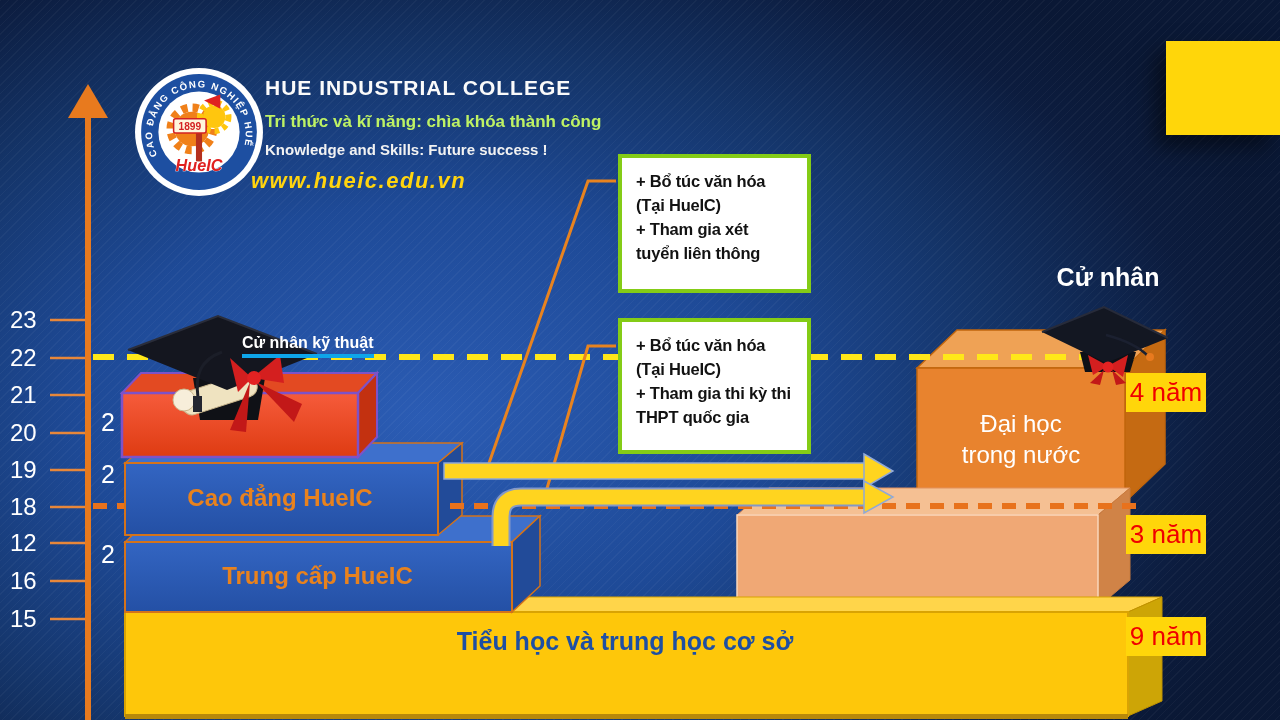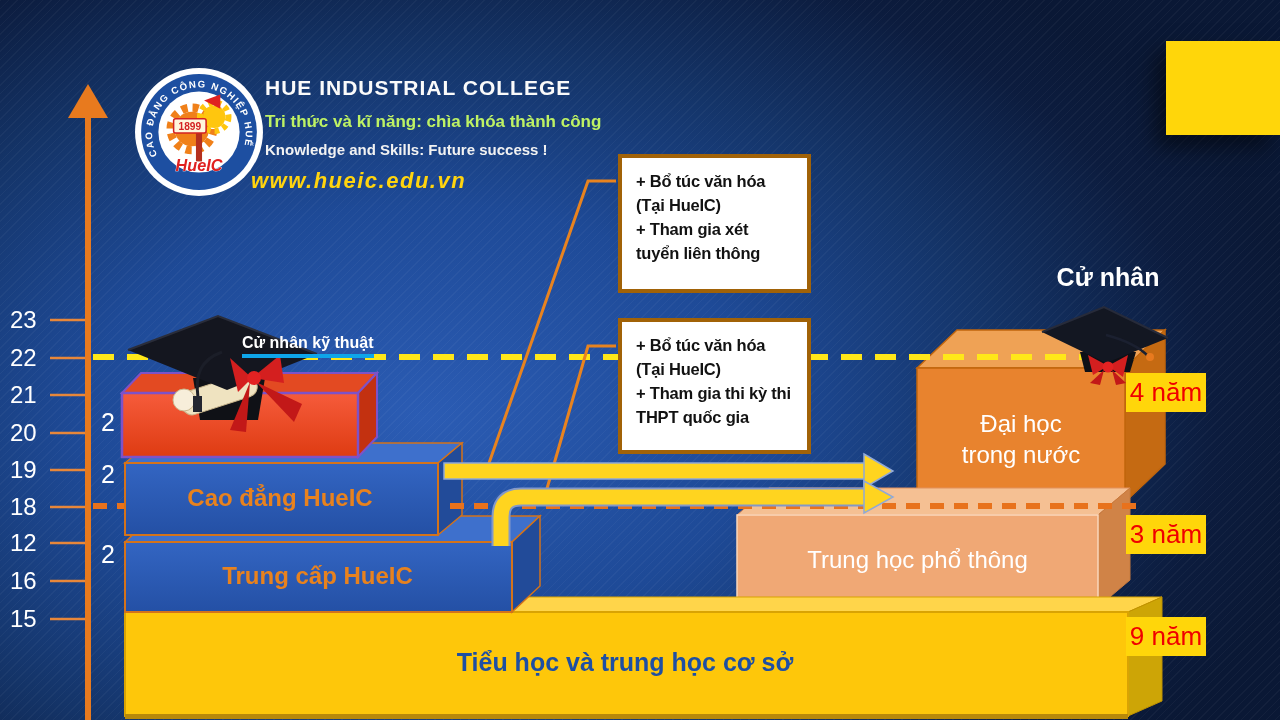--- a/index.html
+++ b/index.html
@@ -26,35 +26,35 @@
   .hdr-title{left:265px;top:76px;color:#fafafa;font-size:21px;font-weight:bold;letter-spacing:1px;}
   .hdr-vi{left:265px;top:112px;color:#bef264;font-size:17px;font-weight:bold;}
   .hdr-en{left:265px;top:141px;color:#f2f2f2;font-size:15px;font-weight:bold;}
   .hdr-web{left:251px;top:168px;color:#FFD40E;font-size:22px;font-weight:bold;font-style:italic;letter-spacing:1.5px;}
   .tick-label{width:42px;text-align:left;color:#fff;font-size:24px;font-weight:500;line-height:28px;left:10px;}
   .gap-label{width:28px;text-align:center;color:#fff;font-size:25px;font-weight:500;line-height:28px;left:94px;}
   .degree{color:#fff;font-weight:bold;}
   .degree-left{left:242px;top:334px;font-size:16px;border-bottom:4px solid #0ea5e9;padding-bottom:2px;}
   .degree-right{left:1048px;top:263px;width:120px;text-align:center;font-size:25px;}
   .blk-label{text-align:center;white-space:pre-line;}
-  .lbl-tieuhoc{left:150px;top:648px;width:950px;color:#1E4FA3;font-size:25px;font-weight:bold;}
+  .lbl-tieuhoc{left:150px;top:627px;width:950px;color:#1E4FA3;font-size:25px;font-weight:bold;}
   .lbl-trungcap{left:130px;top:562px;width:375px;color:#E8821E;font-size:24px;font-weight:bold;}
   .lbl-caodang{left:130px;top:484px;width:300px;color:#E8821E;font-size:24px;font-weight:bold;}
   .lbl-hocbong{left:124px;top:399px;width:232px;color:#fff;font-size:21px;font-weight:bold;line-height:1.25;}
   .lbl-daihoc{left:917px;top:408px;width:208px;color:#fff;font-size:24px;font-weight:500;line-height:1.3;}
   .lbl-thpt{left:737px;top:546px;width:361px;color:#fff;font-size:24px;font-weight:500;}
   .badge{
     width:80px;height:39px;background:#FFD60A;color:#F00000;
     font-size:26px;font-weight:500;text-align:center;line-height:39px;
   }
   .badge-4{left:1126px;top:373px;}
   .badge-3{left:1126px;top:515px;}
   .badge-9{left:1126px;top:617px;}
   .callout{
-    background:#fff;border:4px solid #a16207;color:#121212;
+    background:#fff;border:4px solid #84cc16;color:#121212;
     font-size:16.5px;font-weight:600;line-height:1.45;letter-spacing:-0.2px;
     white-space:pre-line;padding:12px 4px 0 14px;z-index:4;box-sizing:border-box;
   }
   .callout-1{left:618px;top:154px;width:193px;height:139px;}
   .callout-2{left:618px;top:318px;width:193px;height:136px;}
   .logo-wrap{left:133px;top:66px;width:132px;height:132px;}
 </style>
 </head>
 <body>
 
@@ -215,21 +215,20 @@
     <div class="abs gap-label" style="top:540px">2</div>
 
     <div class="abs degree degree-left">Cử nhân kỹ thuật</div>
     <div class="abs degree degree-right">Cử nhân</div>
 
     <div class="abs blk-label lbl-tieuhoc">Tiểu học và trung học cơ sở</div>
     <div class="abs blk-label lbl-trungcap">Trung cấp HueIC</div>
     <div class="abs blk-label lbl-caodang">Cao đẳng HueIC</div>
     <div class="abs blk-label lbl-daihoc">Đại học
 trong nước</div>
-    <div class="abs blk-label lbl-thpt">Trung học phổ thông</div>
 
     <div class="abs badge badge-4">4 năm</div>
     <div class="abs badge badge-3">3 năm</div>
     <div class="abs badge badge-9">9 năm</div>
 
     <div class="abs callout callout-1">+ Bổ túc văn hóa
 (Tại HueIC)
 + Tham gia xét
 tuyển liên thông</div>
     <div class="abs callout callout-2">+ Bổ túc văn hóa

